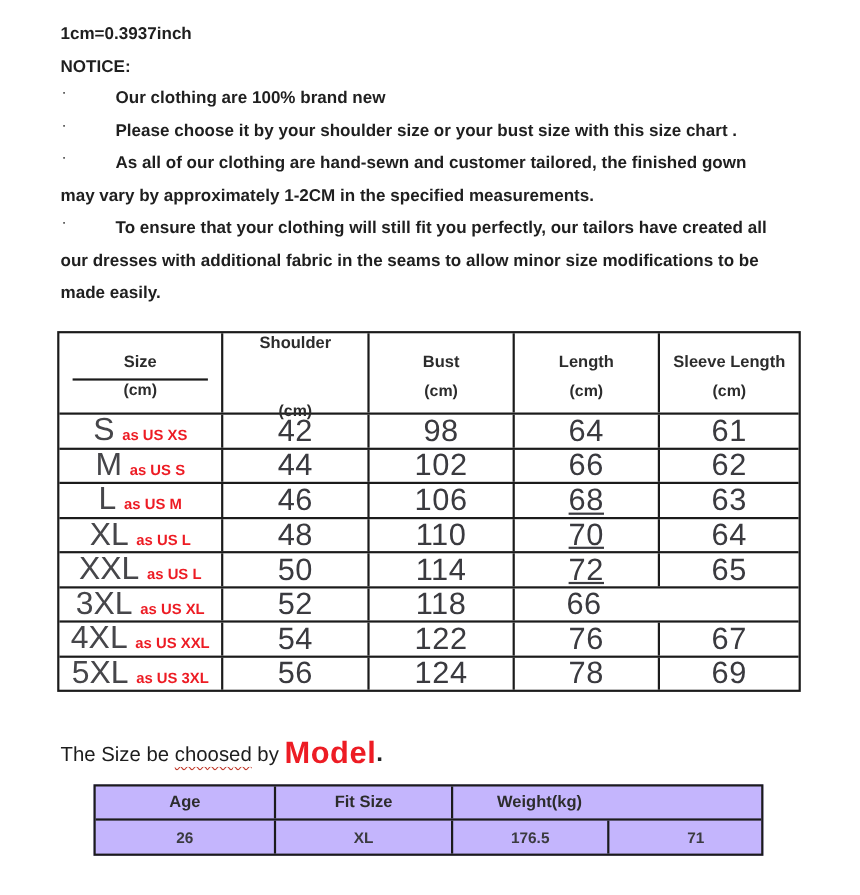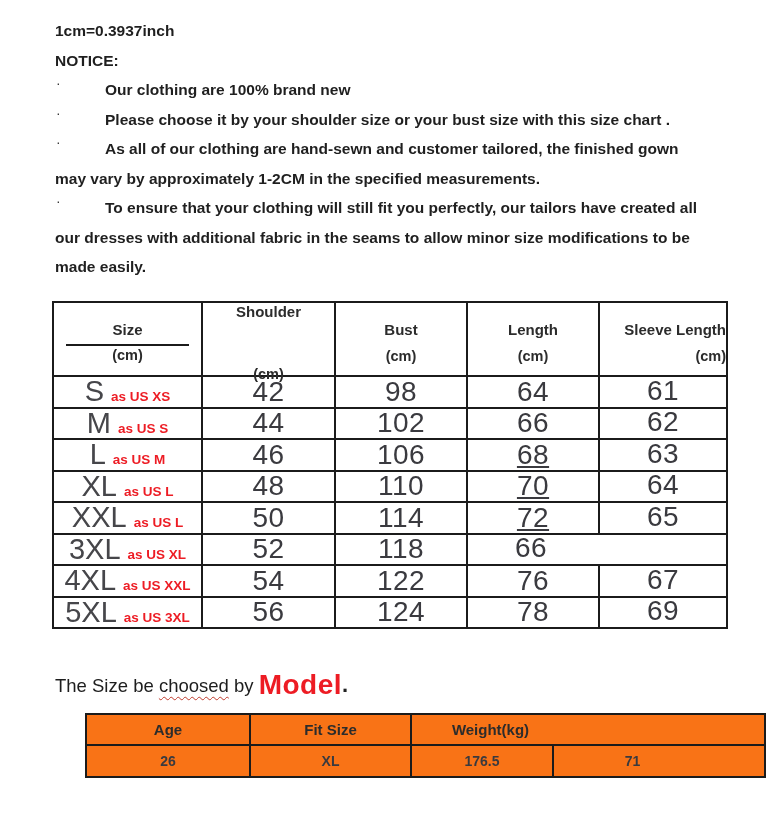--- a/index.html
+++ b/index.html
@@ -27,21 +27,21 @@
   .size-table{
     position:absolute;left:52px;top:301px;width:676px;
     border:2px solid #1b1b1b;box-sizing:border-box;background:#fff;
   }
   .trow{display:flex;}
   .cell{box-sizing:border-box;display:flex;align-items:center;justify-content:center;}
   .c0{width:147px;}
   .c1{width:133px;border-left:2px solid #1b1b1b;gap:36px;}
   .c2{width:132px;border-left:2px solid #1b1b1b;}
   .c3{width:132px;border-left:2px solid #1b1b1b;}
-  .c4{width:128px;border-left:2px solid #1b1b1b;align-items:flex-end;}
+  .c4{width:128px;border-left:2px solid #1b1b1b;}
   .thead{height:72px;border-bottom:2px solid #1b1b1b;}
   .head-cell{flex-direction:column;justify-content:center;color:#2c2c2c;font-weight:bold;}
   .head-cell .hlabel{font-size:15px;line-height:18px;margin-top:8px;}
   .head-cell .hunit{font-size:14.5px;line-height:18px;margin-top:8px;}
   .corner{flex-direction:column;padding:12px;align-items:stretch;}
   .corner-top{height:29px;border-bottom:2px solid #1b1b1b;display:flex;align-items:center;
               justify-content:center;font-weight:bold;font-size:15px;color:#2c2c2c;}
   .corner-bottom{flex:1;display:flex;align-items:center;justify-content:center;
               font-weight:bold;font-size:14.5px;color:#2c2c2c;}
   .drow{height:29.5px;border-bottom:2px solid #1b1b1b;}
@@ -59,22 +59,22 @@
     text-decoration-line:underline;text-decoration-style:wavy;
     text-decoration-color:#c03a2b;text-decoration-thickness:1px;
     text-underline-offset:4px;
   }
   .model-note .highlight{font-weight:bold;font-size:28px;letter-spacing:0.5px;
               vertical-align:-2px;}
   .model-note .period{font-weight:bold;font-size:22px;color:#222;}
 
   
   .model-table{
-    position:absolute;left:85px;top:713px;width:681px;
-    border:2px solid #1b1b1b;box-sizing:border-box;background:#f97316;
+    position:absolute;left:85px;top:713px;width:609px;
+    border:2px solid #1b1b1b;box-sizing:border-box;background:#c4b5fd;
   }
   .m0{width:162px;}
   .m1{width:161px;border-left:2px solid #1b1b1b;}
   .m2{width:142px;border-left:2px solid #1b1b1b;}
   .m3{width:138px;border-left:2px solid #1b1b1b;padding-left:21px;}
   .mhead{height:29px;border-bottom:2px solid #1b1b1b;}
   .mhead .cell{font-weight:bold;font-size:15px;color:#2c2c2c;}
   .mdata{height:30px;}
   .mdata .cell{font-weight:bold;font-size:14px;color:#3a3a3f;}
 </style>

